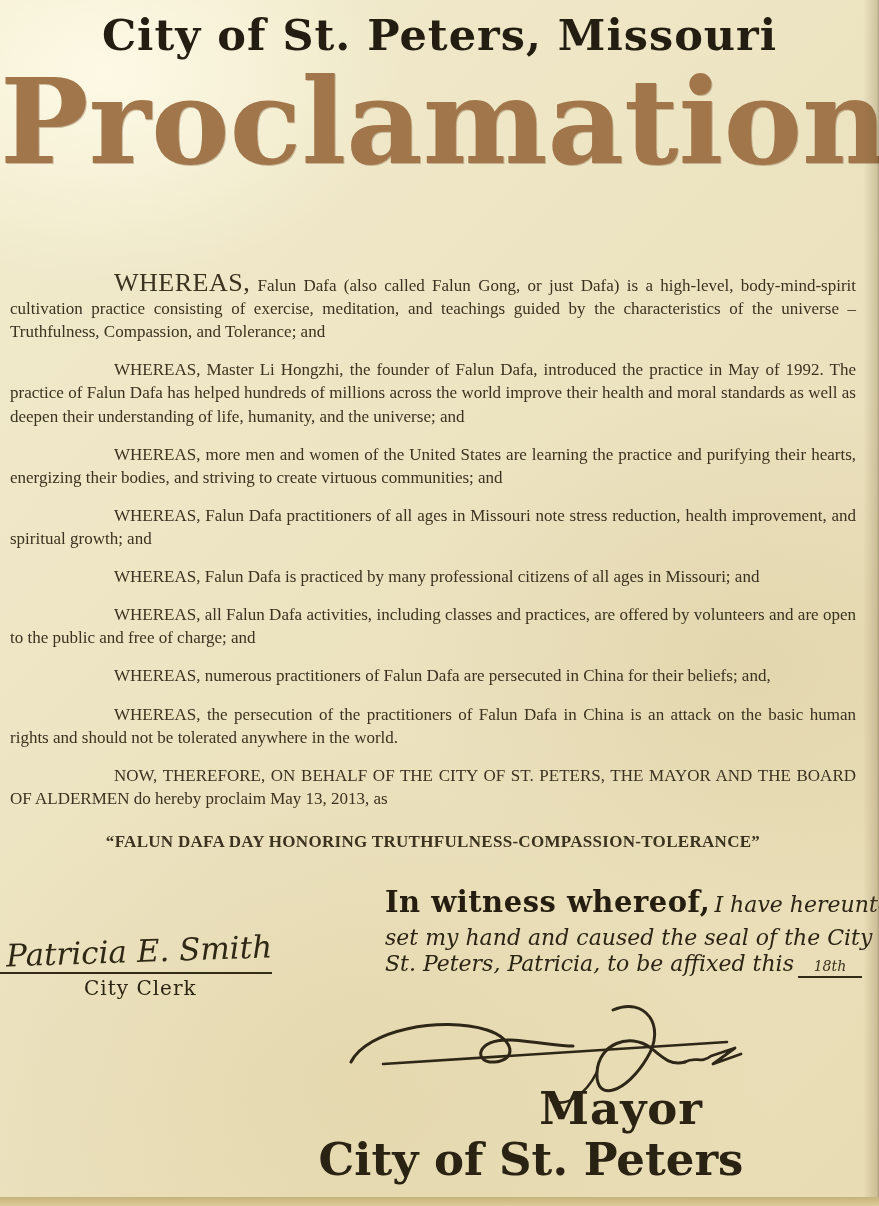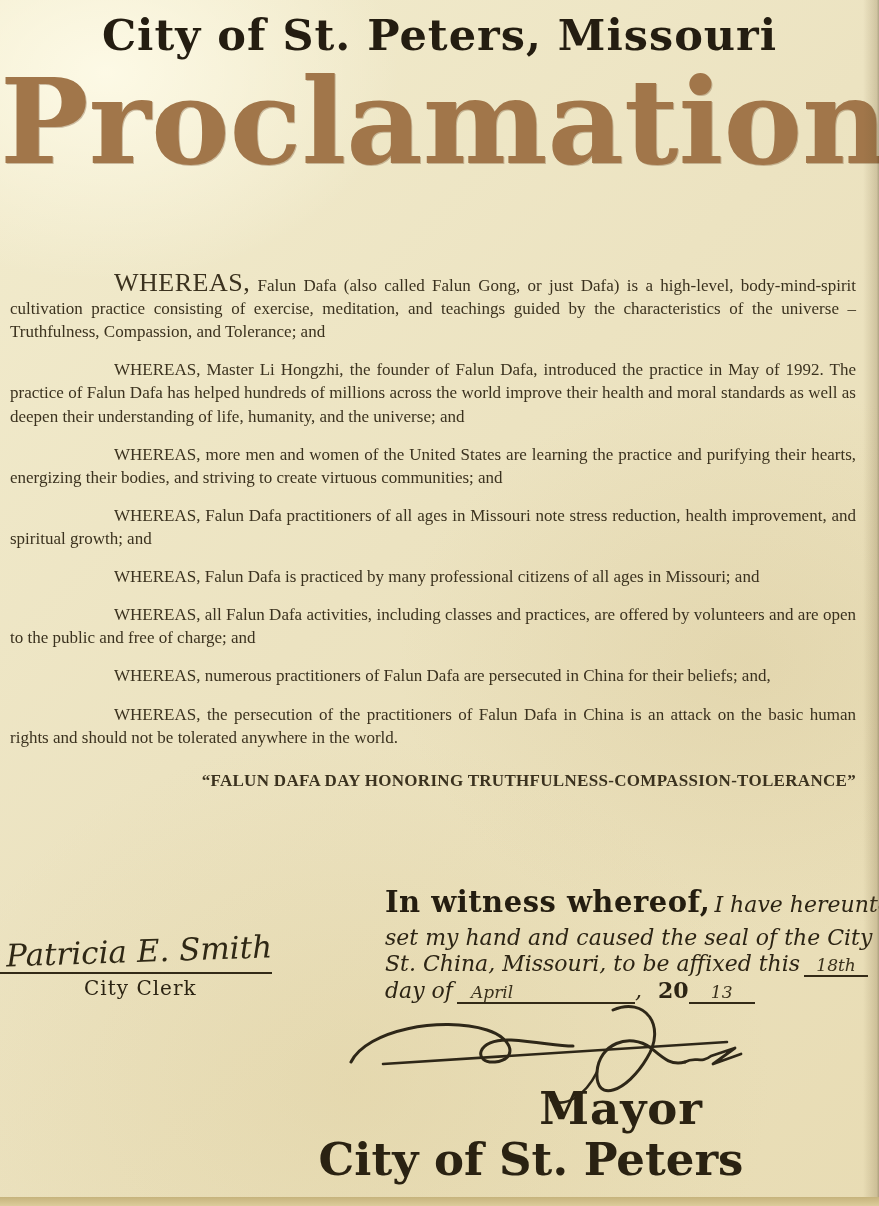--- a/index.html
+++ b/index.html
@@ -36,21 +36,21 @@
     text-shadow:1px 1px 0 rgba(120,84,48,0.35);
   }
   .body-text {
     position:absolute; top:270px; left:10px; width:846px;
     font-size:17px; line-height:1.36; text-align:justify;
     color:#3b321f;
   }
   .body-text p { text-indent:104px; margin-bottom:15px; }
   .lead-first { font-size:26px; line-height:1; letter-spacing:0.5px; }
   p.now-therefore { }
-  p.proclaim-line { text-indent:0; text-align:right; font-weight:bold; font-size:17px; margin:20px 0 22px 0; letter-spacing:0.3px; }
+  p.proclaim-line { text-indent:0; text-align:center; font-weight:bold; font-size:17px; margin:20px 0 22px 0; letter-spacing:0.3px; }
   p.closing { text-indent:0; margin-bottom:0; }
 
   
   .attest-block { position:absolute; left:0; top:885px; width:310px; }
   .attest-heading {
     margin-left:80px;
     font-family:"DejaVu Serif", serif; font-weight:bold; font-style:italic;
     font-size:40px; color:#261f12; letter-spacing:1px;
   }
   .clerk-sig {
@@ -68,21 +68,21 @@
   
   .witness-block { position:absolute; left:385px; top:884px; width:486px; color:#2c2414; }
   .witness-block .row { white-space:nowrap; }
   .bl { font-family:"DejaVu Serif", serif; font-weight:bold; font-size:29px; letter-spacing:0.5px; color:#241d10; }
   .hand { font-family:"DejaVu Serif", serif; font-style:italic; font-size:22px; color:#2c2414; }
   .row1 { line-height:36px; }
   .row2, .row3, .row4 { line-height:25.5px; }
   .blank {
     display:inline-block; border-bottom:2.5px solid #332a17;
     text-align:center; font-family:"DejaVu Serif", serif; font-style:italic;
-    font-size:17px; color:#3a311c; line-height:20px; vertical-align:baseline;
+    font-size:14px; color:#3a311c; line-height:20px; vertical-align:baseline;
   }
   .blank.day { width:64px; }
   .blank.month { width:178px; text-align:left; padding-left:14px; }
   .blank.year { width:66px; }
   .year-pre { font-family:"DejaVu Serif", serif; font-weight:bold; font-size:22px; }
 
   
   .mayor-sig { position:absolute; left:345px; top:1000px; width:400px; height:112px; }
   .mayor-title {
     position:absolute; left:403px; top:1082px; width:300px; text-align:right;
@@ -106,43 +106,39 @@
 
   <div class="body-text">
     <p><span class="lead-first">WHEREAS,</span> <span>Falun Dafa (also called Falun Gong, or just Dafa) is a high-level, body-mind-spirit cultivation practice consisting of exercise, meditation, and teachings guided by the characteristics of the universe – Truthfulness, Compassion, and Tolerance; and</span></p>
     <p><span>WHEREAS,</span> <span>Master Li Hongzhi, the founder of Falun Dafa, introduced the practice in May of 1992. The practice of Falun Dafa has helped hundreds of millions across the world improve their health and moral standards as well as deepen their understanding of life, humanity, and the universe; and</span></p>
     <p><span>WHEREAS,</span> <span>more men and women of the United States are learning the practice and purifying their hearts, energizing their bodies, and striving to create virtuous communities; and</span></p>
     <p><span>WHEREAS,</span> <span>Falun Dafa practitioners of all ages in Missouri note stress reduction, health improvement, and spiritual growth; and</span></p>
     <p><span>WHEREAS,</span> <span>Falun Dafa is practiced by many professional citizens of all ages in Missouri; and</span></p>
     <p><span>WHEREAS,</span> <span>all Falun Dafa activities, including classes and practices, are offered by volunteers and are open to the public and free of charge; and</span></p>
     <p><span>WHEREAS,</span> <span>numerous practitioners of Falun Dafa are persecuted in China for their beliefs; and,</span></p>
     <p><span>WHEREAS,</span> <span>the persecution of the practitioners of Falun Dafa in China is an attack on the basic human rights and should not be tolerated anywhere in the world.</span></p>
+    <p class="now-therefore">NOW, THEREFORE, ON BEHALF OF THE CITY OF ST. PETERS, THE MAYOR AND THE BOARD OF ALDERMEN do hereby proclaim May 13, 2013, as</p>
     <p class="proclaim-line">“FALUN DAFA DAY HONORING TRUTHFULNESS-COMPASSION-TOLERANCE”</p>
   </div>
 
   <div class="attest-block">
     <div class="clerk-sig">Patricia E. Smith</div>
     <div class="sig-line"></div>
     <div class="clerk-title">City Clerk</div>
   </div>
 
   <div class="witness-block">
     <div class="row row1">
       <span class="bl">In witness whereof,</span>
       <span class="hand">I have hereunto</span>
     </div>
     <div class="row row2 hand">set my hand and caused the seal of the City of</div>
     <div class="row row3">
-      <span class="hand">St. China, Missouri, to be affixed this</span>
+      <span class="hand">St. Peters, Patricia, to be affixed this</span>
       <span class="blank day">18th</span>
-    </div>
-    <div class="row row4">
-      <span class="hand">day of</span>
-      <span class="blank month">April</span><span class="hand">,</span>
-      &nbsp;&nbsp;&nbsp;<span class="year-pre">20</span><span class="blank year">13</span>
     </div>
   </div>
 
   <svg class="mayor-sig" viewBox="0 0 400 112" fill="none">
     <path d="M6,62 C22,30 96,16 142,30 C170,39 172,60 150,62 C128,64 130,38 166,40 C196,42 212,46 228,46" stroke="#2e2718" stroke-width="3" stroke-linecap="round" fill="none"></path>
     <path d="M38,64 L382,42" stroke="#2e2718" stroke-width="2.6" stroke-linecap="round" fill="none"></path>
     <path d="M268,10 C300,-4 322,26 302,58 C282,92 250,104 252,72 C254,44 284,32 306,48 C318,58 326,66 340,62" stroke="#2e2718" stroke-width="3" stroke-linecap="round" fill="none"></path>
     <path d="M340,62 C350,56 356,64 366,56 L390,48 L368,64 L396,54" stroke="#2e2718" stroke-width="2.8" stroke-linecap="round" stroke-linejoin="round" fill="none"></path>
     <path d="M252,72 C240,96 220,108 206,100" stroke="#2e2718" stroke-width="2.6" stroke-linecap="round" fill="none"></path>
   </svg>

